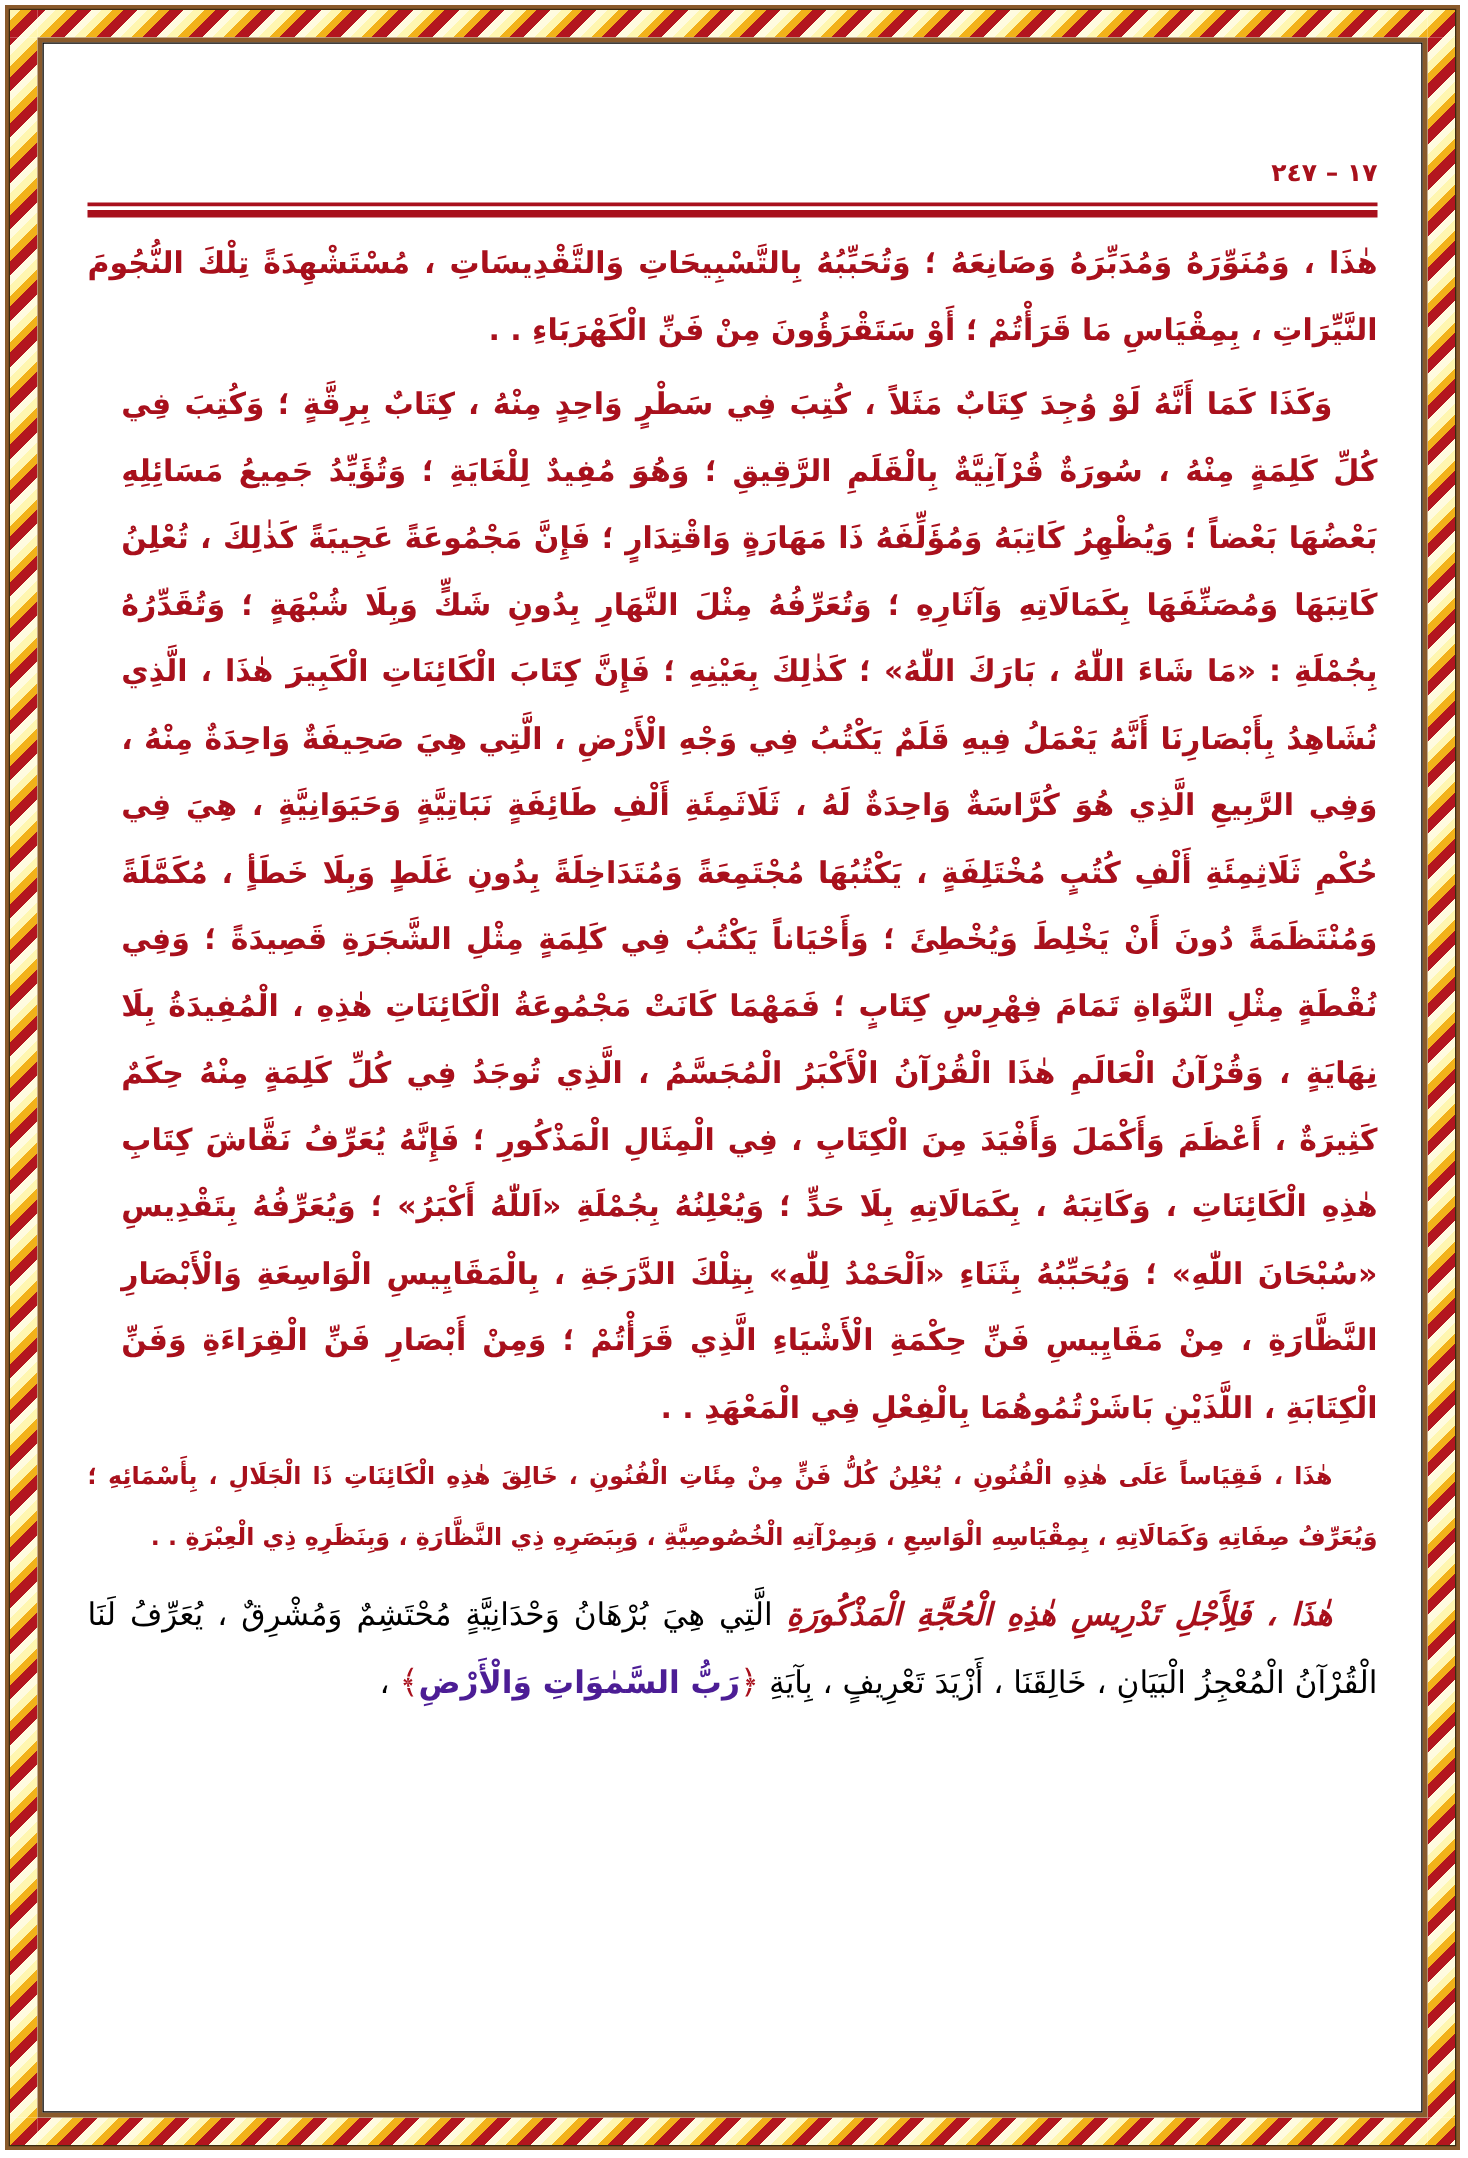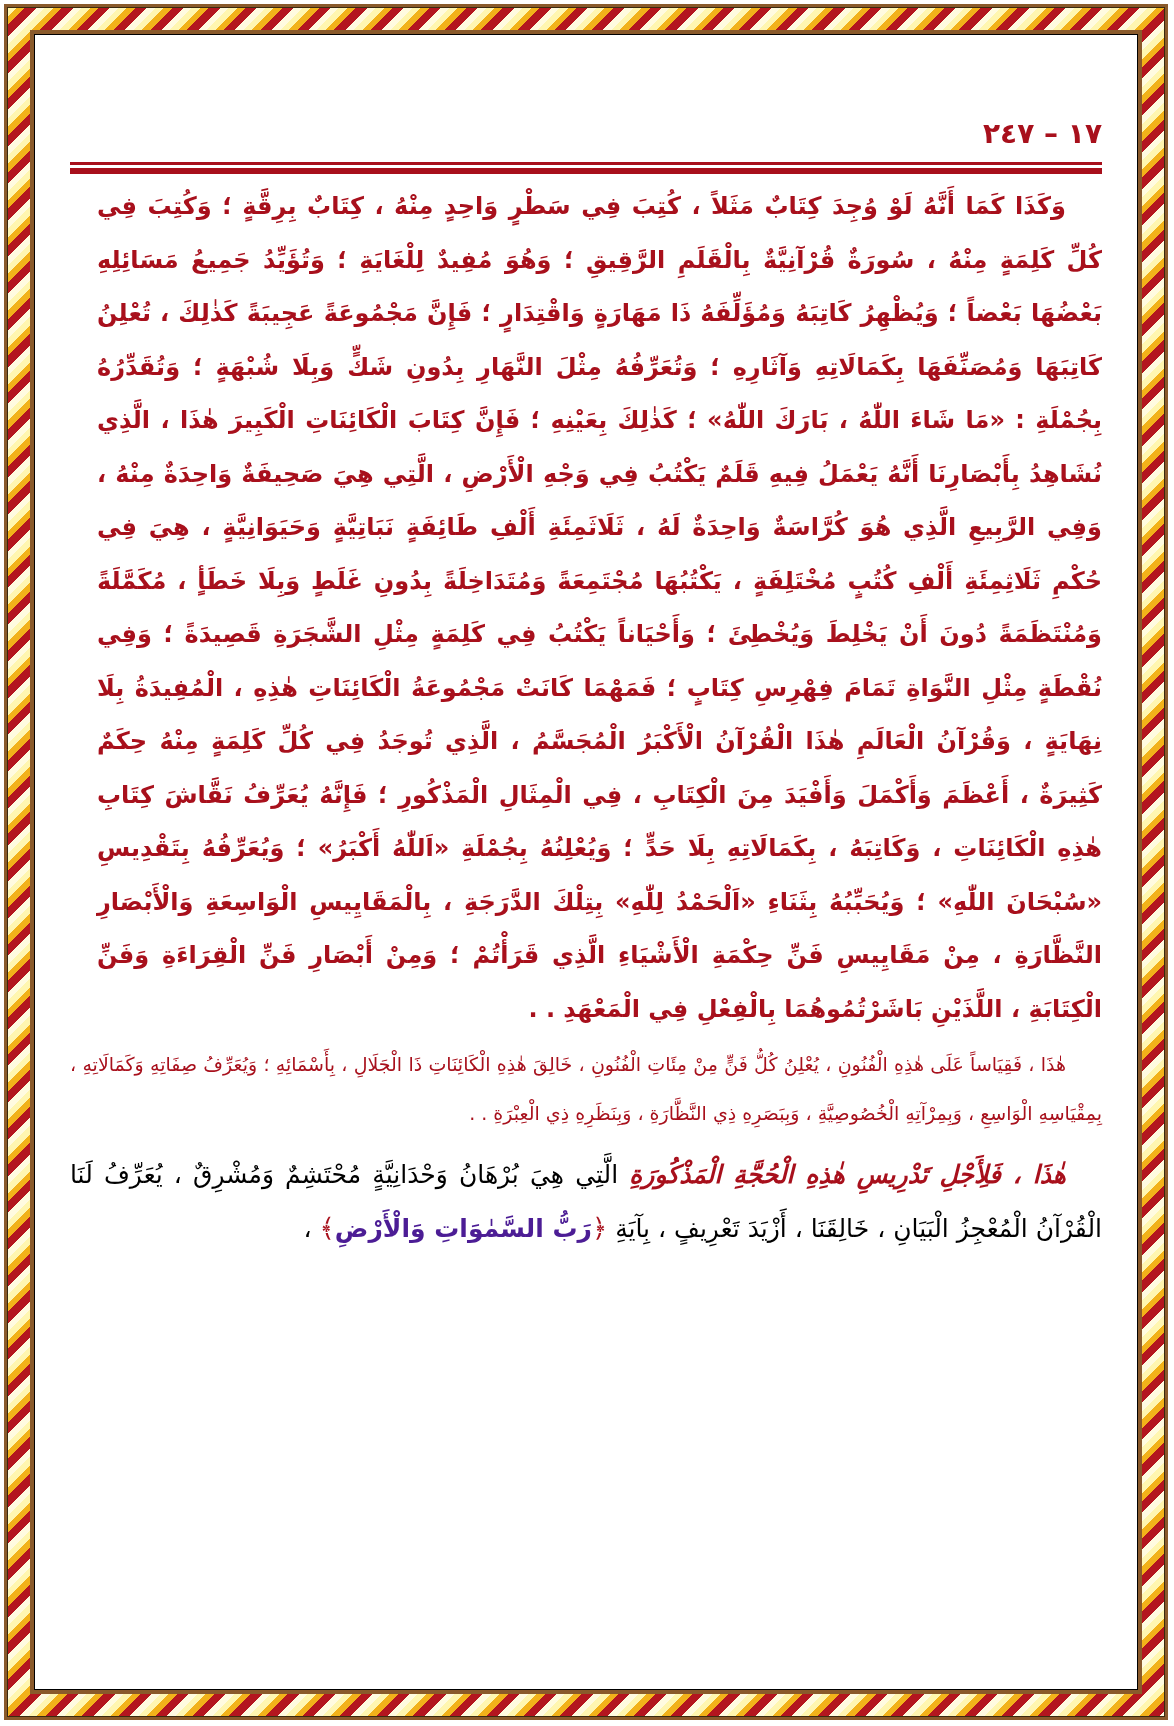--- a/index.html
+++ b/index.html
@@ -36,52 +36,53 @@
     }
     .header {
       display: flex; justify-content: space-between; align-items: flex-end;
       height: 70px; padding: 0 0;
     }
     .header-title {
       font-family: "DejaVu Sans", sans-serif; font-weight: bold; font-size: 26px;
       margin-right: 250px;
     }
     .header-pages {
-      font-family: "DejaVu Sans", sans-serif; font-weight: bold; font-size: 28px;
+      font-family: "DejaVu Sans", sans-serif; font-weight: bold; font-size: 20px;
       margin-left: 0;
       direction: rtl;
     }
     .rule-thin { height: 3px; background: #a8101c; margin-top: 12px; }
     .rule-thick { height: 6px; background: #a8101c; margin-top: 3px; }
     .para {
       font-family: "DejaVu Sans", sans-serif; font-weight: bold;
       font-size: 24px; line-height: 53.5px; text-align: justify;
       text-align-last: right; margin: 0;
     }
     .para.first { margin-top: 10px; }
     .para.indent { text-indent: 36px; }
     .para.gap { margin-top: 6px; margin-left: 27px; }
     .para.small {
-      font-size: 19px; line-height: 49px; font-weight: normal; margin-top: 4px;
+      font-size: 19px; line-height: 49px; font-weight: bold; margin-top: 4px;
     }
     .para.black { color: #000000; font-weight: normal; font-size: 25px; margin-top: 10px; }
     .red-span { color: #a8101c; font-weight: bold; font-style: italic; }
     .blue-span { color: #4c1d95; font-weight: bold; }
     .orn { color: #a8101c; font-size: 26px; }
   </style>
 </head>
 <body>
 
 <div class="frame-outer"></div>
 <div class="braid"></div>
 <div class="frame-inner"></div>
 
 <div class="page">
   <div class="header">
     <span class="header-pages">١٧ – ٢٤٧</span>
   </div>
   <div class="rule-thin"></div>
   <div class="rule-thick"></div>
 
+  <p class="para first">هٰذَا ، وَمُنَوِّرَهُ وَمُدَبِّرَهُ وَصَانِعَهُ ؛ وَتُحَبِّبُهُ بِالتَّسْبِيحَاتِ وَالتَّقْدِيسَاتِ ، مُسْتَشْهِدَةً تِلْكَ النُّجُومَ النَّيِّرَاتِ ، بِمِقْيَاسِ مَا قَرَأْتُمْ ؛ أَوْ سَتَقْرَؤُونَ مِنْ فَنِّ الْكَهْرَبَاءِ . .</p>
   <p class="para indent gap">وَكَذَا كَمَا أَنَّهُ لَوْ وُجِدَ كِتَابٌ مَثَلاً ، كُتِبَ فِي سَطْرٍ وَاحِدٍ مِنْهُ ، كِتَابٌ بِرِقَّةٍ ؛ وَكُتِبَ فِي كُلِّ كَلِمَةٍ مِنْهُ ، سُورَةٌ قُرْآنِيَّةٌ بِالْقَلَمِ الرَّقِيقِ ؛ وَهُوَ مُفِيدٌ لِلْغَايَةِ ؛ وَتُؤَيِّدُ جَمِيعُ مَسَائِلِهِ بَعْضُهَا بَعْضاً ؛ وَيُظْهِرُ كَاتِبَهُ وَمُؤَلِّفَهُ ذَا مَهَارَةٍ وَاقْتِدَارٍ ؛ فَإِنَّ مَجْمُوعَةً عَجِيبَةً كَذٰلِكَ ، تُعْلِنُ كَاتِبَهَا وَمُصَنِّفَهَا بِكَمَالَاتِهِ وَآثَارِهِ ؛ وَتُعَرِّفُهُ مِثْلَ النَّهَارِ بِدُونِ شَكٍّ وَبِلَا شُبْهَةٍ ؛ وَتُقَدِّرُهُ بِجُمْلَةِ : «مَا شَاءَ اللّٰهُ ، بَارَكَ اللّٰهُ» ؛ كَذٰلِكَ بِعَيْنِهِ ؛ فَإِنَّ كِتَابَ الْكَائِنَاتِ الْكَبِيرَ هٰذَا ، الَّذِي نُشَاهِدُ بِأَبْصَارِنَا أَنَّهُ يَعْمَلُ فِيهِ قَلَمٌ يَكْتُبُ فِي وَجْهِ الْأَرْضِ ، الَّتِي هِيَ صَحِيفَةٌ وَاحِدَةٌ مِنْهُ ، وَفِي الرَّبِيعِ الَّذِي هُوَ كُرَّاسَةٌ وَاحِدَةٌ لَهُ ، ثَلَاثَمِئَةِ أَلْفِ طَائِفَةٍ نَبَاتِيَّةٍ وَحَيَوَانِيَّةٍ ، هِيَ فِي حُكْمِ ثَلَاثِمِئَةِ أَلْفِ كُتُبٍ مُخْتَلِفَةٍ ، يَكْتُبُهَا مُجْتَمِعَةً وَمُتَدَاخِلَةً بِدُونِ غَلَطٍ وَبِلَا خَطَأٍ ، مُكَمَّلَةً وَمُنْتَظَمَةً دُونَ أَنْ يَخْلِطَ وَيُخْطِئَ ؛ وَأَحْيَاناً يَكْتُبُ فِي كَلِمَةٍ مِثْلِ الشَّجَرَةِ قَصِيدَةً ؛ وَفِي نُقْطَةٍ مِثْلِ النَّوَاةِ تَمَامَ فِهْرِسِ كِتَابٍ ؛ فَمَهْمَا كَانَتْ مَجْمُوعَةُ الْكَائِنَاتِ هٰذِهِ ، الْمُفِيدَةُ بِلَا نِهَايَةٍ ، وَقُرْآنُ الْعَالَمِ هٰذَا الْقُرْآنُ الْأَكْبَرُ الْمُجَسَّمُ ، الَّذِي تُوجَدُ فِي كُلِّ كَلِمَةٍ مِنْهُ حِكَمٌ كَثِيرَةٌ ، أَعْظَمَ وَأَكْمَلَ وَأَفْيَدَ مِنَ الْكِتَابِ ، فِي الْمِثَالِ الْمَذْكُورِ ؛ فَإِنَّهُ يُعَرِّفُ نَقَّاشَ كِتَابِ هٰذِهِ الْكَائِنَاتِ ، وَكَاتِبَهُ ، بِكَمَالَاتِهِ بِلَا حَدٍّ ؛ وَيُعْلِنُهُ بِجُمْلَةِ «اَللّٰهُ أَكْبَرُ» ؛ وَيُعَرِّفُهُ بِتَقْدِيسِ «سُبْحَانَ اللّٰهِ» ؛ وَيُحَبِّبُهُ بِثَنَاءِ «اَلْحَمْدُ لِلّٰهِ» بِتِلْكَ الدَّرَجَةِ ، بِالْمَقَايِيسِ الْوَاسِعَةِ وَالْأَبْصَارِ النَّظَّارَةِ ، مِنْ مَقَايِيسِ فَنِّ حِكْمَةِ الْأَشْيَاءِ الَّذِي قَرَأْتُمْ ؛ وَمِنْ أَبْصَارِ فَنِّ الْقِرَاءَةِ وَفَنِّ الْكِتَابَةِ ، اللَّذَيْنِ بَاشَرْتُمُوهُمَا بِالْفِعْلِ فِي الْمَعْهَدِ . .</p>
   <p class="para small indent">هٰذَا ، فَقِيَاساً عَلَى هٰذِهِ الْفُنُونِ ، يُعْلِنُ كُلُّ فَنٍّ مِنْ مِئَاتِ الْفُنُونِ ، خَالِقَ هٰذِهِ الْكَائِنَاتِ ذَا الْجَلَالِ ، بِأَسْمَائِهِ ؛ وَيُعَرِّفُ صِفَاتِهِ وَكَمَالَاتِهِ ، بِمِقْيَاسِهِ الْوَاسِعِ ، وَبِمِرْآتِهِ الْخُصُوصِيَّةِ ، وَبِبَصَرِهِ ذِي النَّظَّارَةِ ، وَبِنَظَرِهِ ذِي الْعِبْرَةِ . .</p>
   <p class="para black indent"><span class="red-span">هٰذَا ، فَلِأَجْلِ تَدْرِيسِ هٰذِهِ الْحُجَّةِ الْمَذْكُورَةِ</span><span> الَّتِي هِيَ بُرْهَانُ وَحْدَانِيَّةٍ مُحْتَشِمٌ وَمُشْرِقٌ ، يُعَرِّفُ لَنَا الْقُرْآنُ الْمُعْجِزُ الْبَيَانِ ، خَالِقَنَا ، أَزْيَدَ تَعْرِيفٍ ، بِآيَةِ </span><span class="orn">﴿</span><span class="blue-span">رَبُّ السَّمٰوَاتِ وَالْأَرْضِ</span><span class="orn">﴾</span><span> ،</span></p>
 </div>
 
 </body></html>

